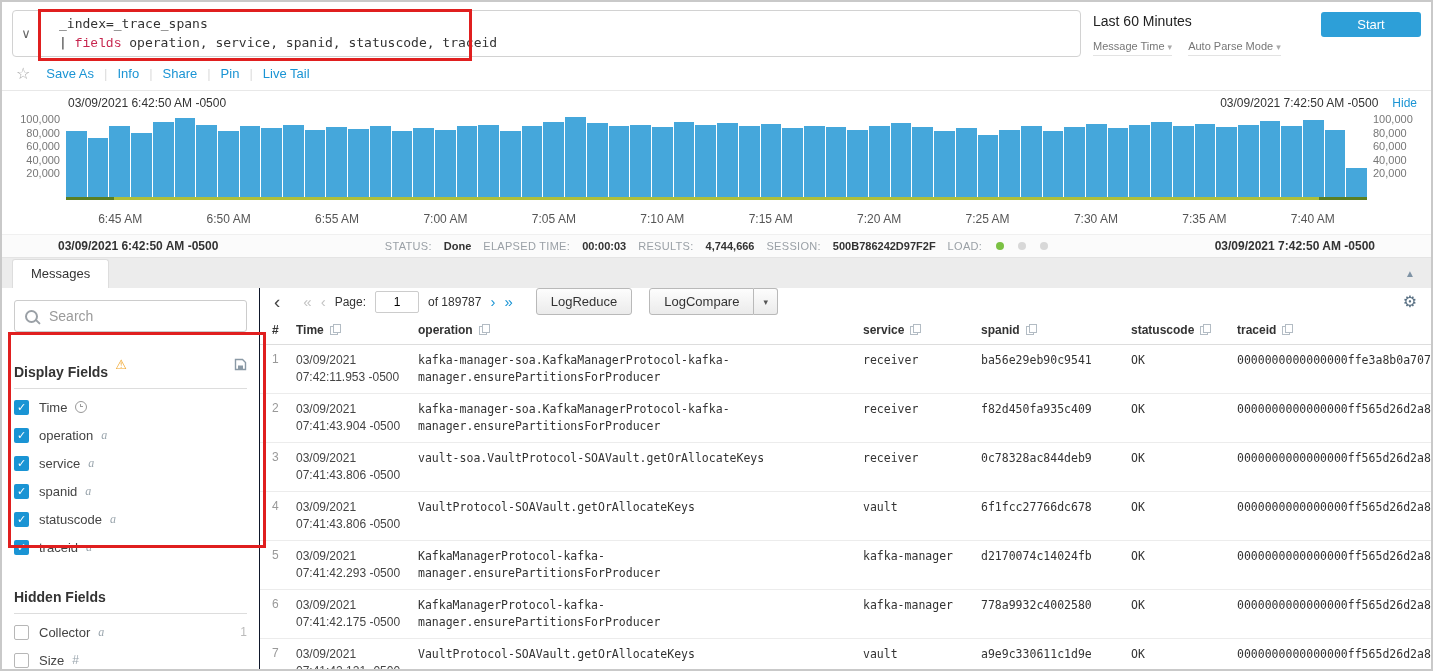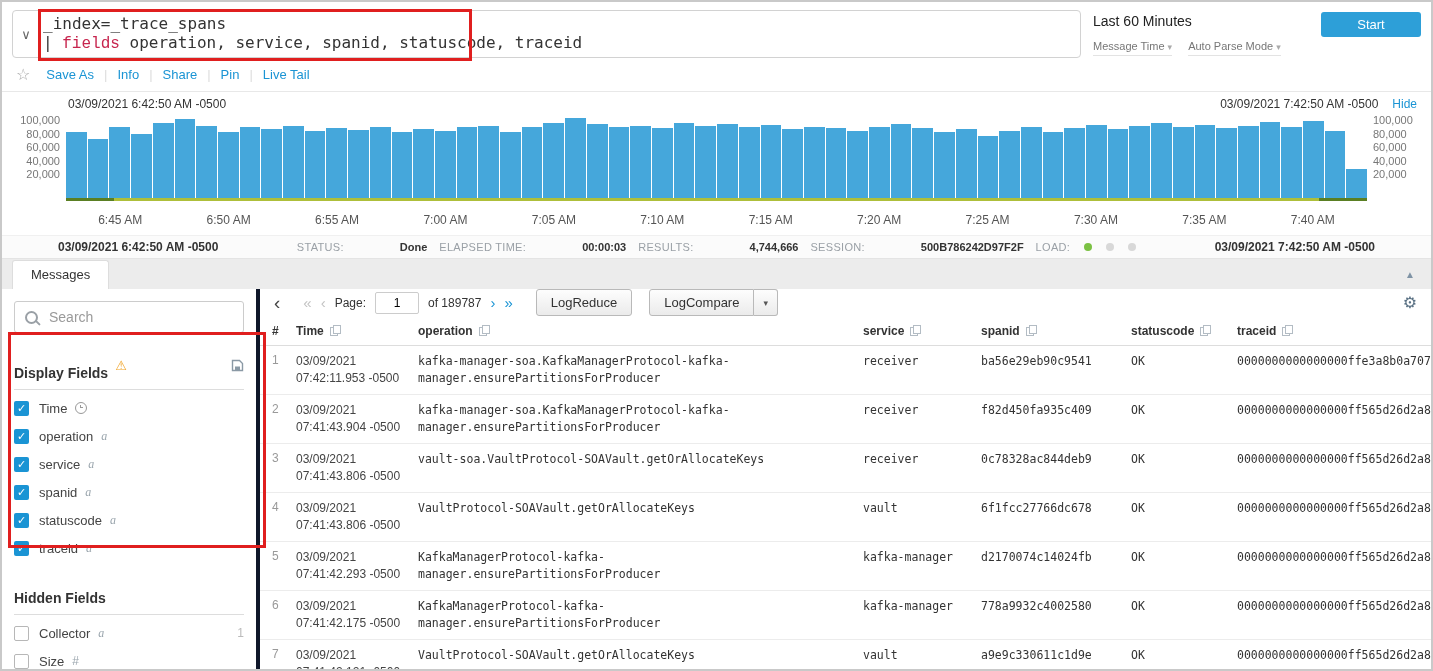--- a/index.html
+++ b/index.html
@@ -4,21 +4,21 @@
 <style>
   html,body{margin:0;padding:0;background:#dcdcdc;}
   .page{position:relative;width:1433px;height:671px;box-sizing:border-box;background:#fff;
         border:2px solid #c9c9c9;overflow:hidden;display:flex;flex-direction:column;
         font-family:"Liberation Sans",sans-serif;}
 
   
   .search-row{display:flex;align-items:flex-start;padding:8px 10px 0 10px;gap:12px;}
   .query-wrap{display:flex;flex:1;border:1px solid #d2d2d2;border-radius:4px;min-height:44px;background:#fff;}
   .caret-cell{width:26px;display:flex;align-items:center;justify-content:center;color:#666;font-size:13px;}
-  .query-text{font-family:"DejaVu Sans Mono",monospace;font-size:16px;line-height:19px;padding:3px 4px;color:#333;}
+  .query-text{font-family:"DejaVu Sans Mono",monospace;font-size:13px;line-height:19px;padding:3px 20px;color:#333;}
   .kw{color:#c7254e;font-family:Liberation Mono, monospace;}
   .right-controls{display:flex;flex-direction:column;gap:11px;width:216px;padding-top:3px;}
   .time-range{font-size:14px;color:#222;cursor:pointer;}
   .mini-row{display:flex;gap:16px;}
   .mini-select{font-size:11px;color:#777;border-bottom:1px solid #e3e3e3;padding-bottom:3px;white-space:nowrap;}
   .mini-caret{color:#aaa;font-size:9px;}
   .start-btn{width:100px;height:25px;background:#2d9fd8;color:#fff;border-radius:3px;font-size:13px;
              display:flex;align-items:center;justify-content:center;margin-top:2px;cursor:pointer;}
 
   
@@ -43,33 +43,33 @@
     background:linear-gradient(to right,#5a7f23 0,#5a7f23 48px,#aebf3a 48px,#aebf3a calc(100% - 48px),#5a7f23 calc(100% - 48px));}
   .xlabels{position:relative;height:16px;margin:12px 64px 0 64px;font-size:12px;color:#555;}
   .xlabel{position:absolute;transform:translateX(-50%);white-space:nowrap;}
 
   
   .status-bar{display:flex;align-items:center;margin-top:6px;padding:4px 56px;font-size:12px;color:#333;
               background:#fbfbfb;border-top:1px solid #f0f0f0;border-bottom:1px solid #e4e4e4;}
   .ts.bold{font-weight:bold;}
   .status-center{flex:1;display:flex;justify-content:center;align-items:center;gap:12px;font-size:11px;}
   .sb-label{color:#9aa0a6;letter-spacing:.3px;}
-  .sb-value{color:#333;font-weight:bold;margin-left:44px;}
+  .sb-value{color:#333;font-weight:bold;}
   .dot{width:8px;height:8px;border-radius:50%;display:inline-block;background:#d8d8d8;margin-left:2px;}
   .dot.g{background:#7bc143;}
 
   
   .tab-strip{display:flex;align-items:flex-end;background:#ececec;height:30px;padding:0 16px 0 10px;}
   .tab-active{background:#fff;border:1px solid #ddd;border-bottom:1px solid #fff;border-radius:3px 3px 0 0;
               padding:6px 18px 7px 18px;font-size:13px;color:#333;margin-bottom:-1px;cursor:pointer;}
   .collapse{margin-left:auto;color:#7f93a5;font-size:10px;align-self:center;cursor:pointer;}
 
   
   .content{display:flex;flex:1;overflow:hidden;background:#fff;}
-  .sidebar{width:258px;border-right:4px solid #0f172a;padding:12px 12px 0 12px;box-sizing:border-box;overflow:hidden;}
+  .sidebar{width:258px;border-right:1px solid #0f172a;padding:12px 12px 0 12px;box-sizing:border-box;overflow:hidden;}
   .search-box{display:flex;align-items:center;border:1px solid #ccc;border-radius:3px;height:30px;padding:0 10px;gap:9px;}
   .mag{position:relative;width:9px;height:9px;border:2px solid #9aa0a6;border-radius:50%;display:inline-block;flex:none;}
   .mag::after{content:'';position:absolute;width:6px;height:2px;background:#9aa0a6;transform:rotate(45deg);right:-5px;bottom:-2px;border-radius:1px;}
   .search-input{border:none;outline:none;font-size:14px;color:#555;width:100%;font-family:"Liberation Sans",sans-serif;}
   .search-input::placeholder{color:#9a9a9a;}
   .df-header,.hf-header{display:flex;align-items:center;padding-bottom:8px;border-bottom:1px solid #ddd;}
   .df-header{margin-top:16px;}
   .hf-header{margin-top:12px;}
   .df-title{font-weight:bold;font-size:14px;color:#333;margin-top:16px;}
   .warn{color:#f0a326;margin-left:7px;font-size:13px;}

